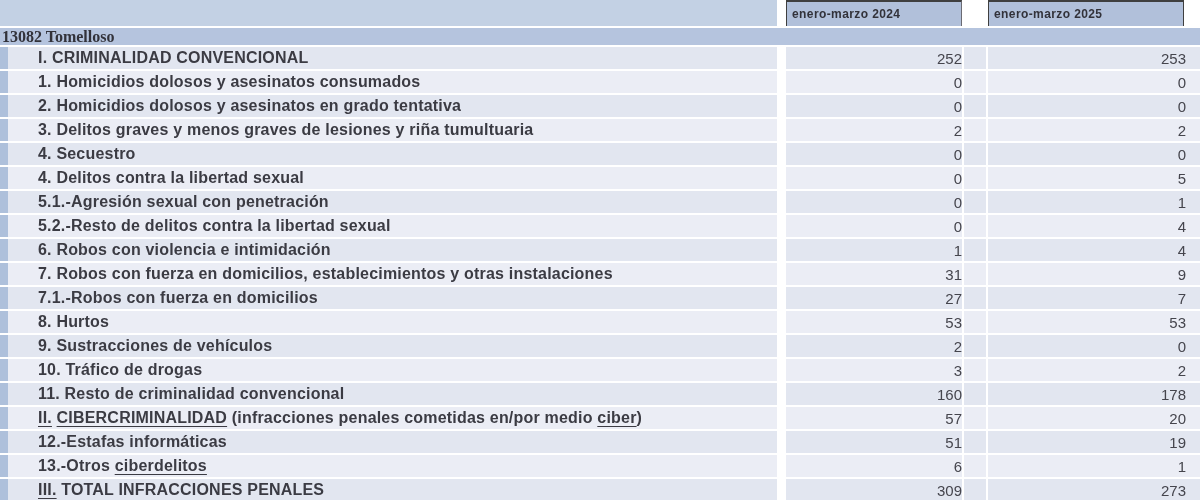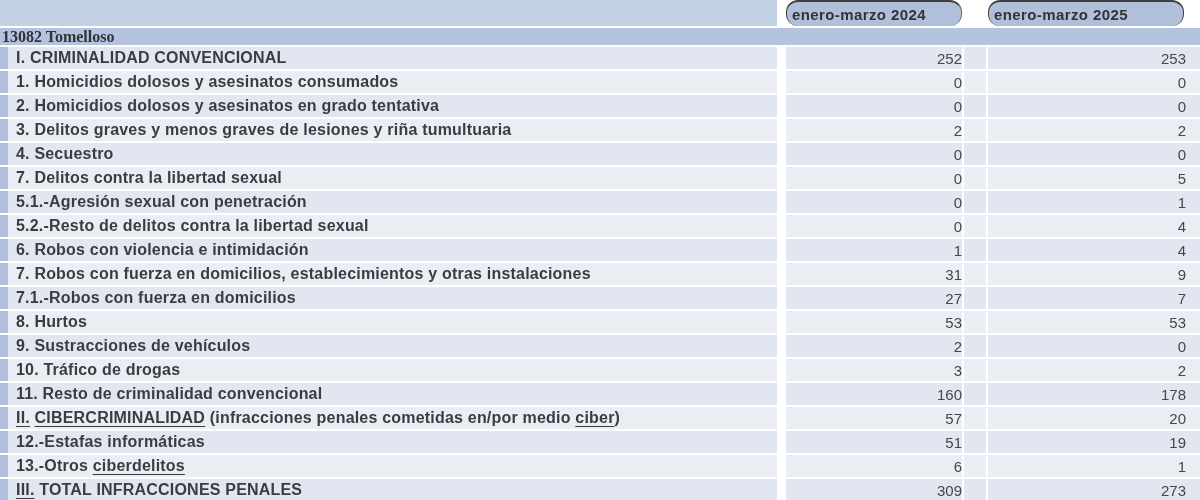--- a/index.html
+++ b/index.html
@@ -17,28 +17,27 @@
   .header-row { height: 26px; margin-bottom: 2px; }
   .corner-cell { width: 777px; background: #c3d1e4; }
   .hgap1 { width: 9px; background: #ffffff; }
   .hcell {
     box-sizing: border-box;
     background: #b1c0da;
     border-top: 2px solid #3f3f3f;
     border-left: 1px solid #3f3f3f;
     color: #32323a;
     font-weight: bold;
-    font-size: 15px;
+    font-size: 12px;
     letter-spacing: 0.4px;
     padding-left: 5px;
     display: flex;
     align-items: center;
     white-space: nowrap;
     overflow: hidden;
-    border-radius: 12px;
   }
   .h2024 { width: 176px; border-right: 1px solid #6b6b73; }
   .hgap2 { width: 26px; background: #ffffff; }
   .h2025 { width: 196px; border-right: 1px solid #3f3f3f; }
 
   
   .muni-row {
     height: 17px;
     margin-bottom: 2px;
     background: #b5c4de;
@@ -51,21 +50,21 @@
     white-space: nowrap;
     font-family: Liberation Serif, serif;
   }
 
   
   .data-row { height: 22px; margin-bottom: 2px; }
   .strip { width: 8px; background: #aec0db; }
   .lbl {
     width: 769px;
     box-sizing: border-box;
-    padding-left: 8px;
+    padding-left: 30px;
     font-weight: bold;
     font-size: 16px;
     letter-spacing: 0.2px;
     color: #3b3b43;
     display: flex;
     align-items: center;
     white-space: pre;
     overflow: hidden;
   }
   .g1 { width: 9px; background: #ffffff; }
@@ -152,21 +151,21 @@
       <div class="row data-row rowA">
         <div class="strip"></div>
         <div class="lbl fill"><span>4. Secuestro</span></div>
         <div class="g1"></div>
         <div class="val v24 fill">0</div>
         <div class="g2 fill"></div>
         <div class="val v25 fill">0</div>
       </div>
       <div class="row data-row rowB">
         <div class="strip"></div>
-        <div class="lbl fill"><span>7. Delitos contra la libertad sexual</span></div>
+        <div class="lbl fill"><span>4. Delitos contra la libertad sexual</span></div>
         <div class="g1"></div>
         <div class="val v24 fill">0</div>
         <div class="g2 fill"></div>
         <div class="val v25 fill">5</div>
       </div>
       <div class="row data-row rowA">
         <div class="strip"></div>
         <div class="lbl fill"><span>5.1.-Agresión sexual con penetración</span></div>
         <div class="g1"></div>
         <div class="val v24 fill">0</div>

